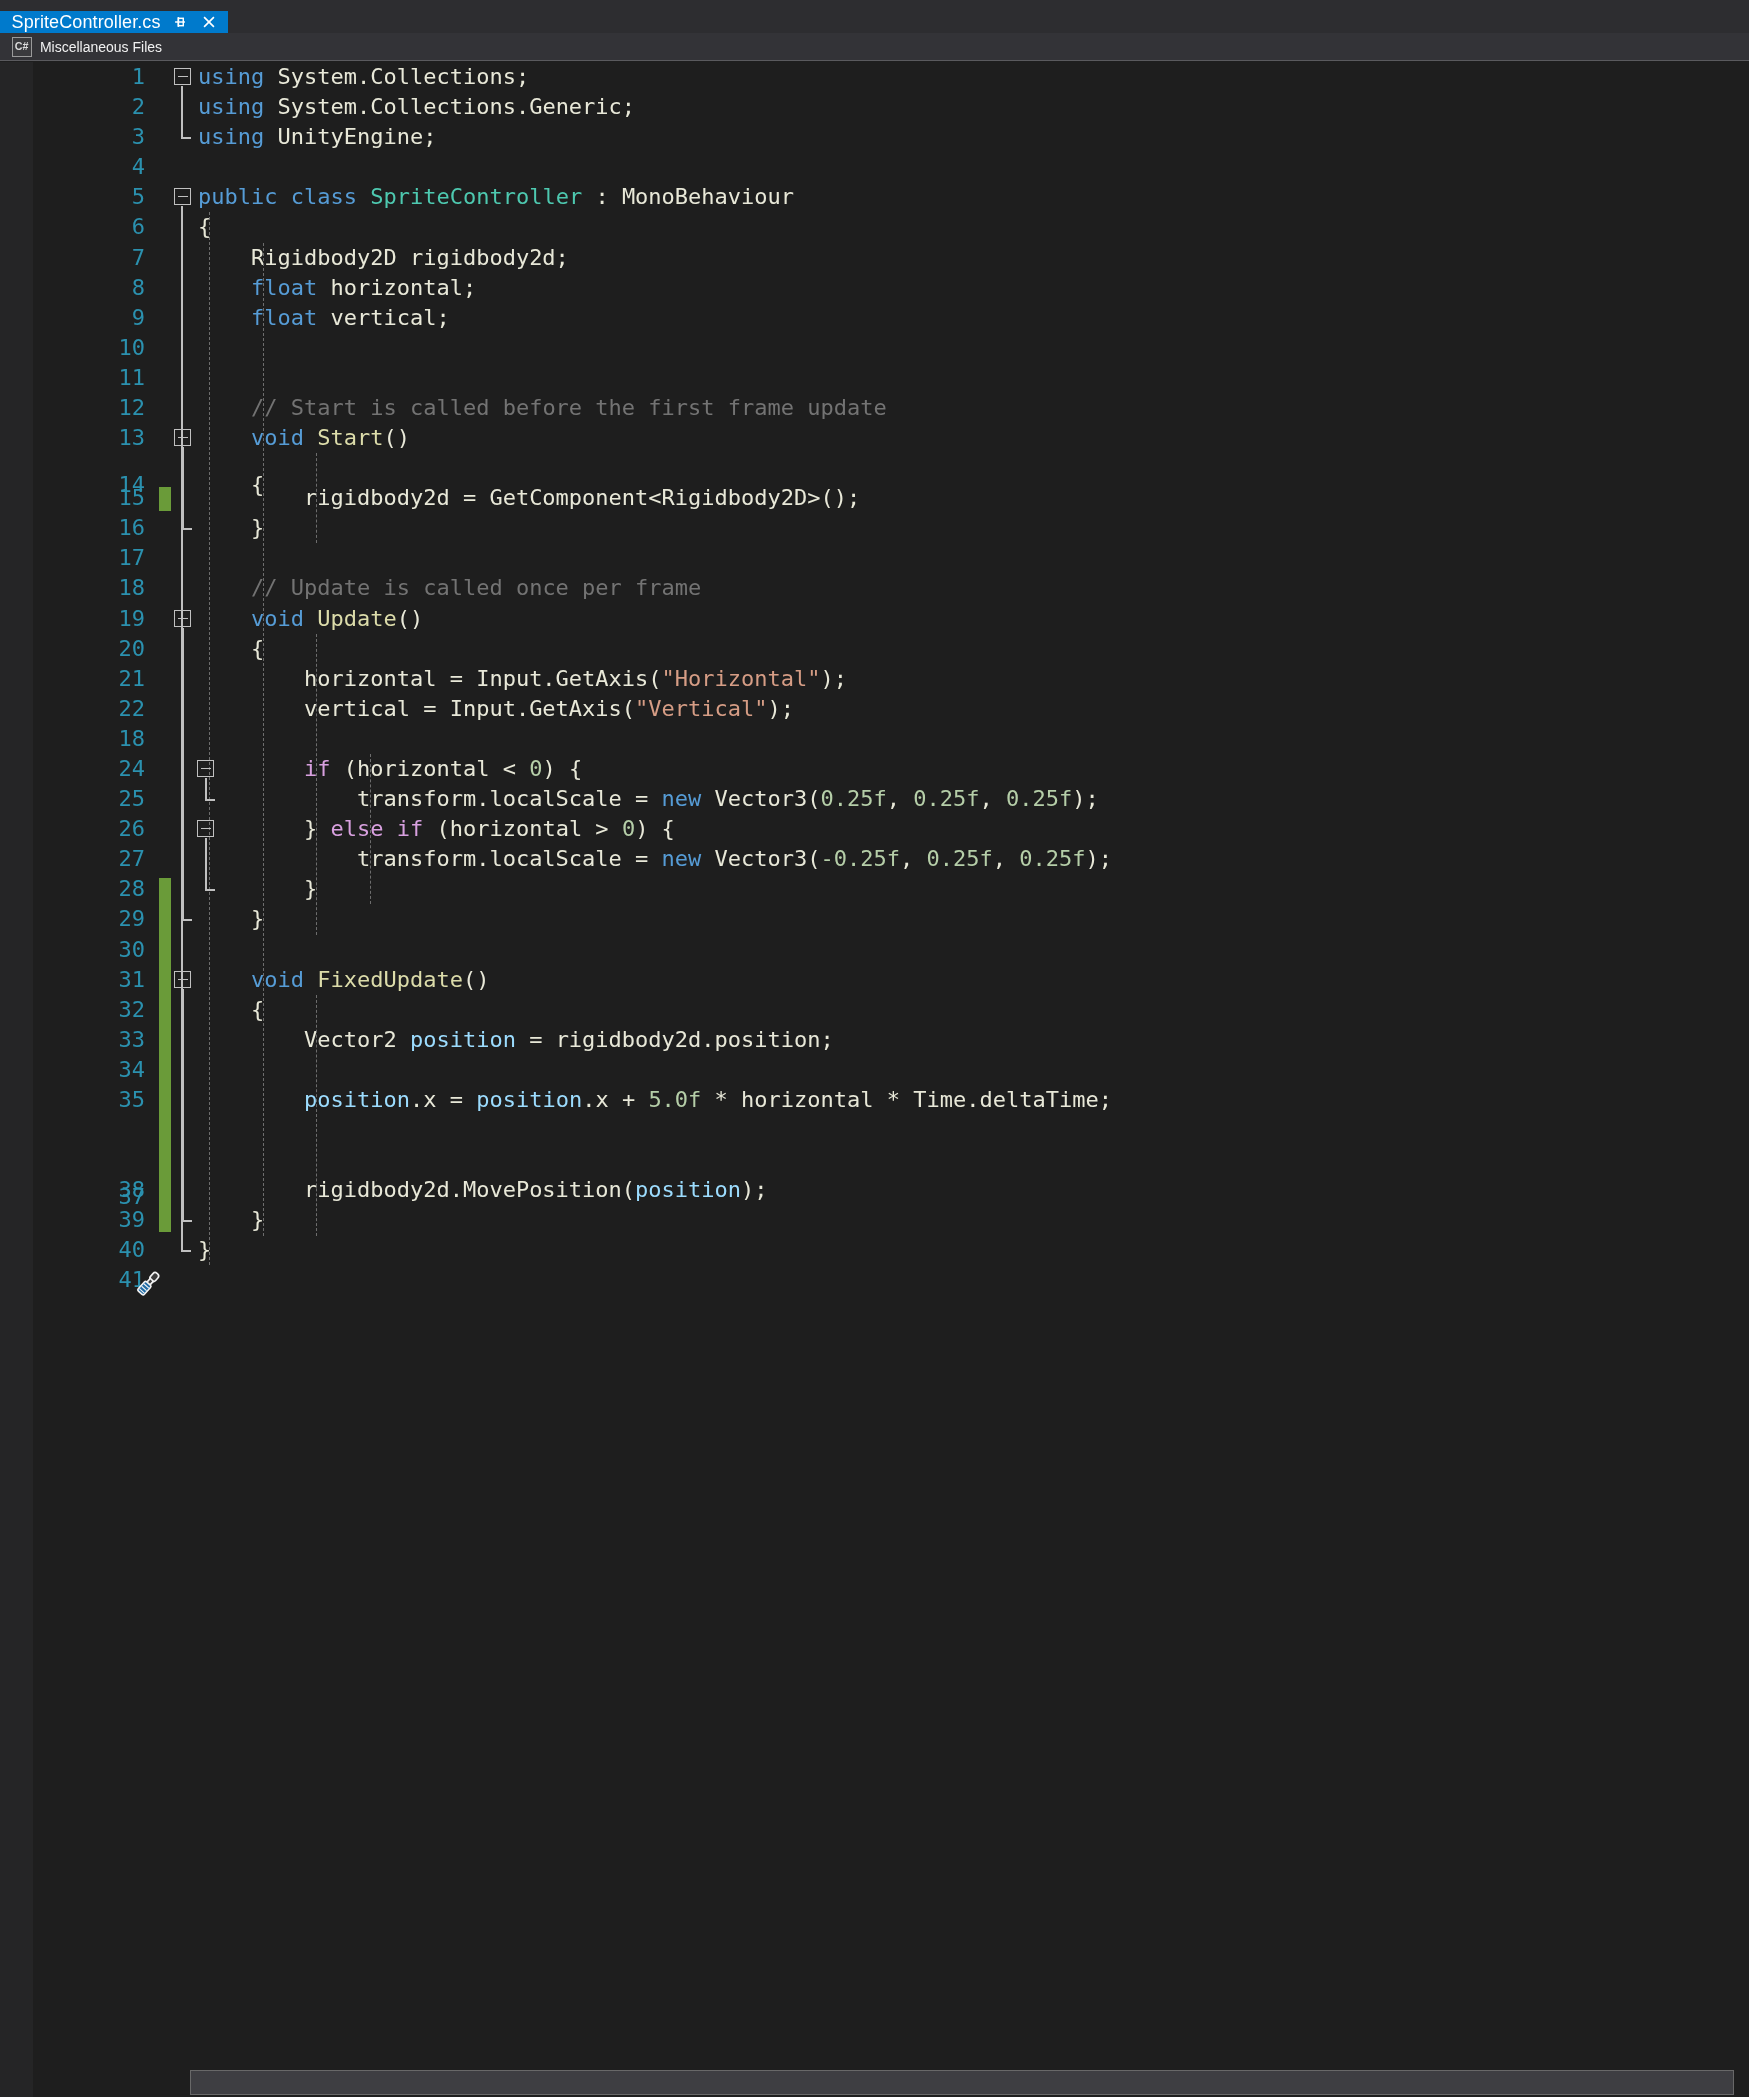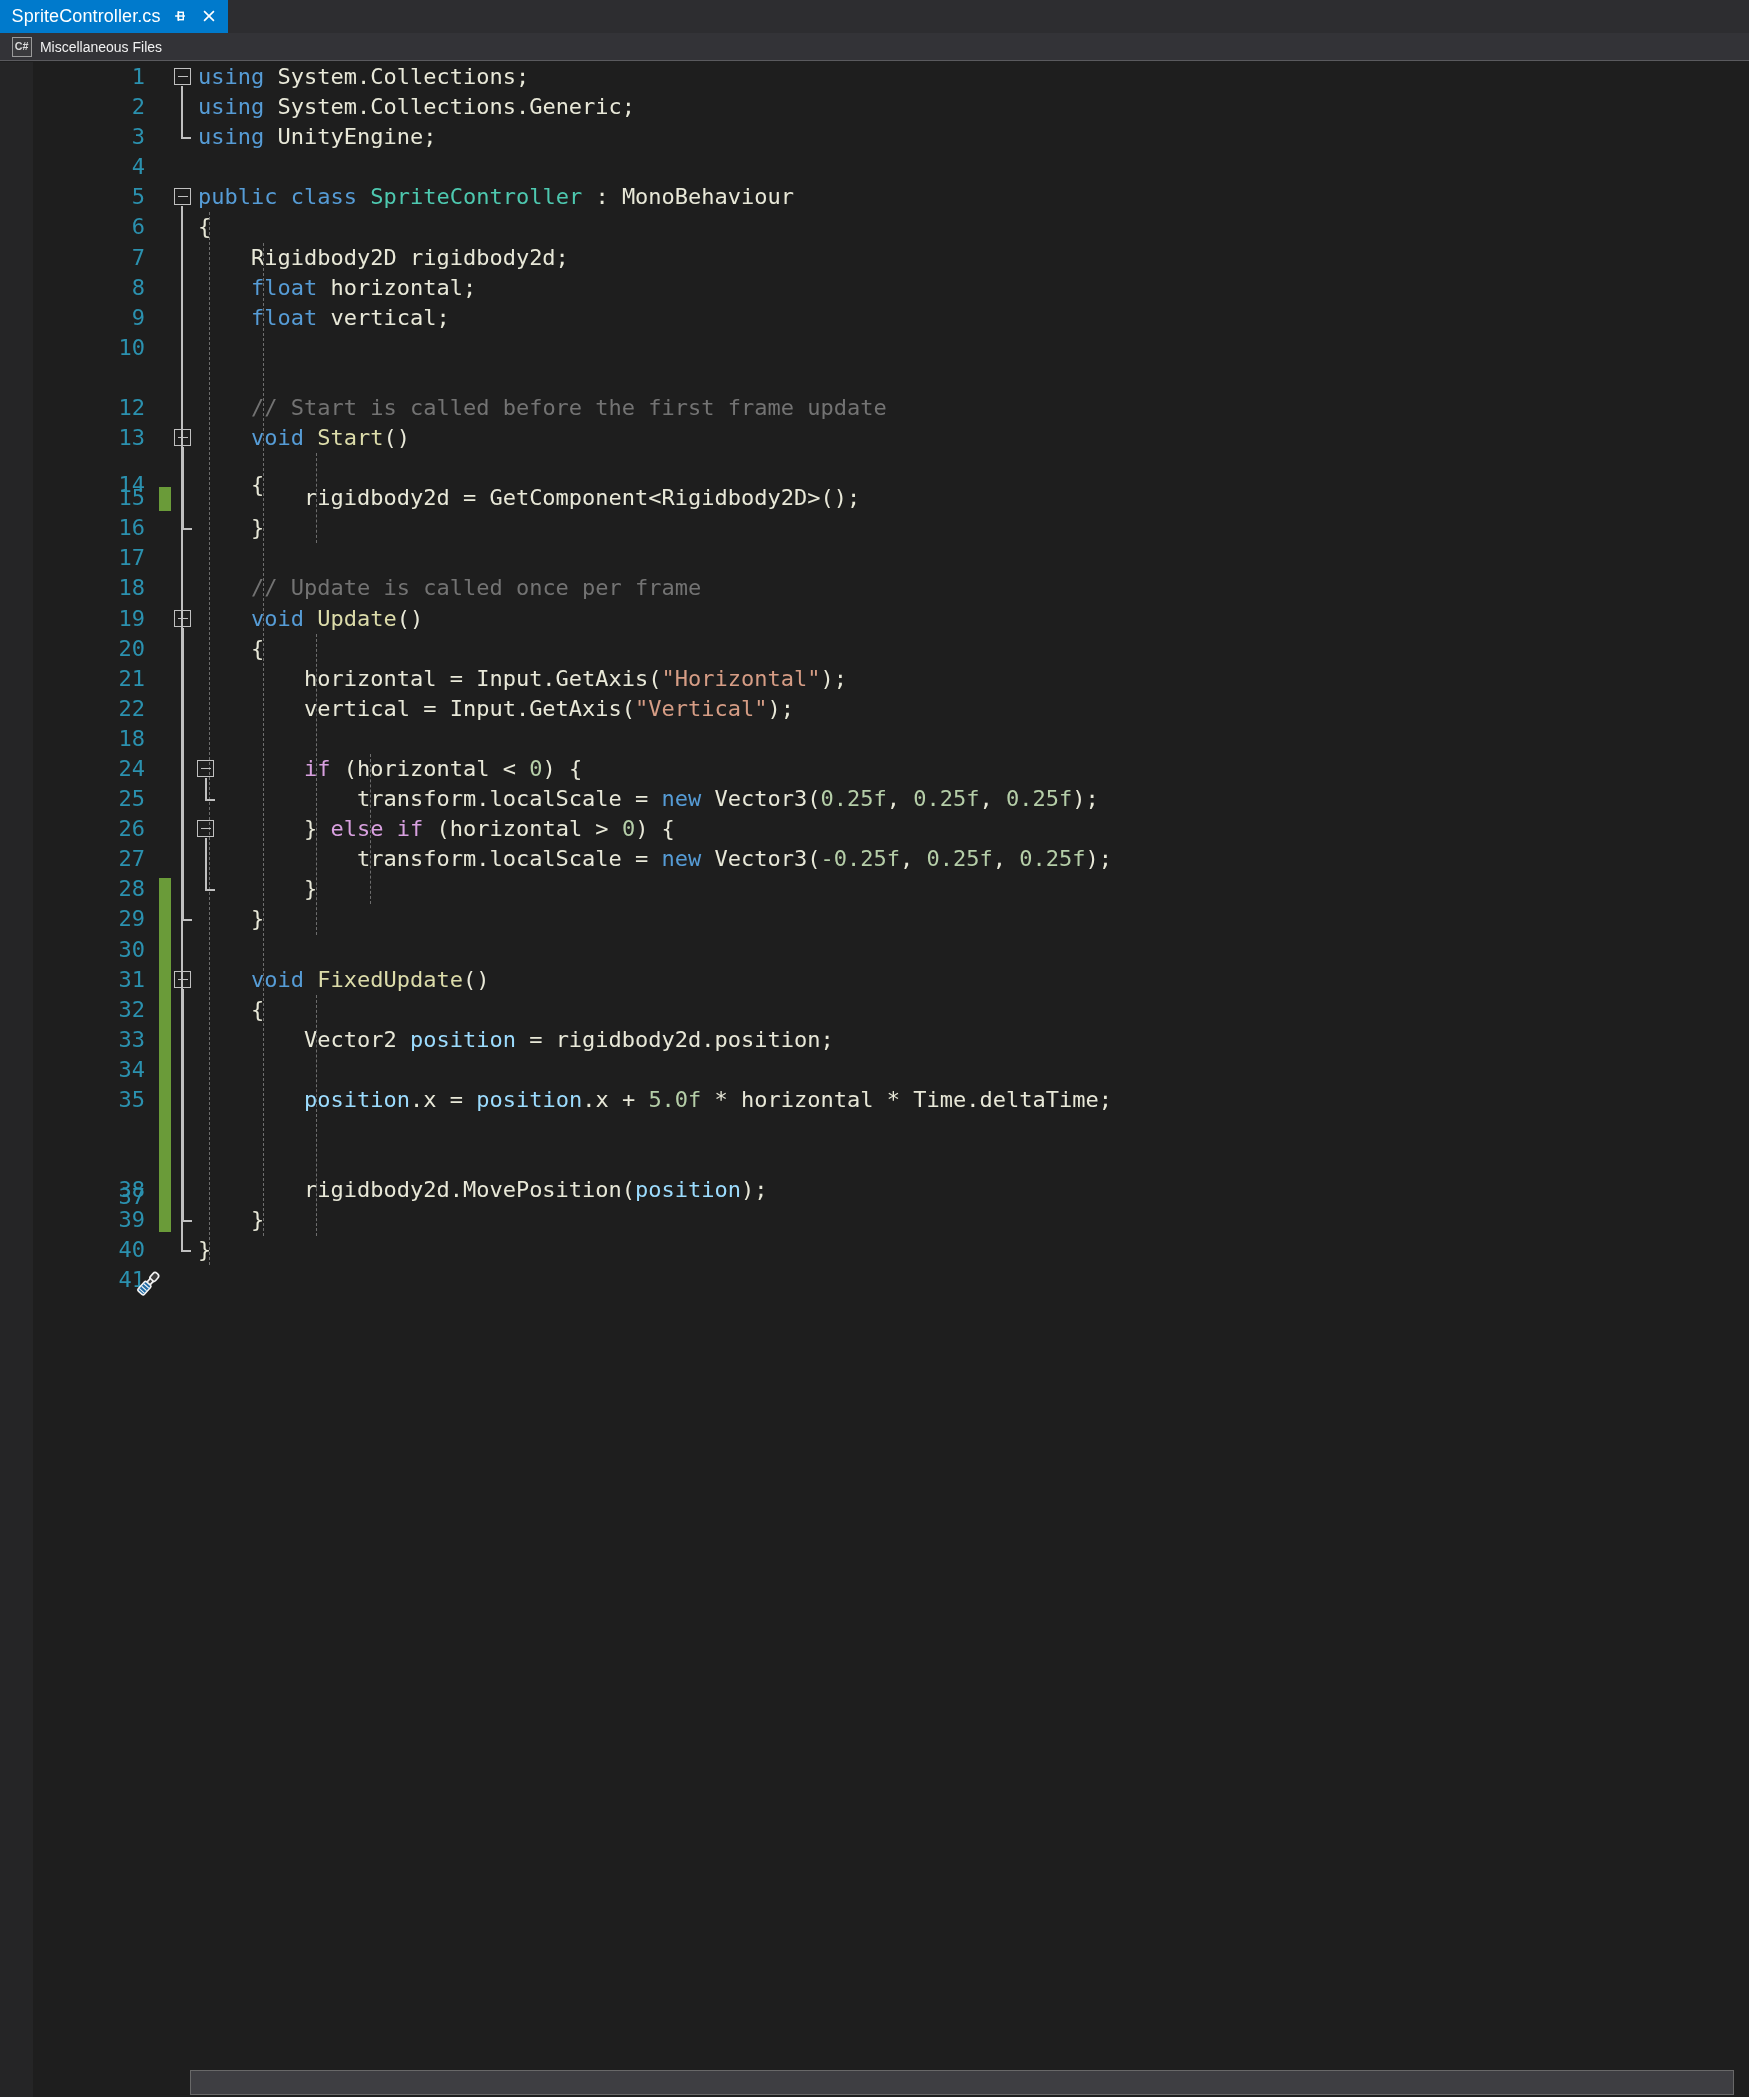--- a/index.html
+++ b/index.html
@@ -22,21 +22,21 @@
     position: relative;
     display: flex;
     align-items: flex-end;
   }
   #tabstrip .strip-fill {
     position: absolute; left:0; top:0; right:0; bottom:0;
     background: #2d2d30;
   }
   .tab {
     position: relative;
-    height: 34px;
+    height: 22px;
     background: #007acc;
     display: flex;
     align-items: center;
     padding: 0 8.3px 0 11.6px;
     gap: 8.3px;
     min-width: 0;
     z-index: 2;
   }
   .tab-title {
     color: #ffffff;
@@ -238,20 +238,21 @@
   <div class="line" style="top: 0px;"><span class="lnum">1</span><span class="code"><span class="k">using</span><span class="p"> System.Collections;</span></span></div>
       <div class="line" style="top: 30px;"><span class="lnum">2</span><span class="code"><span class="k">using</span><span class="p"> System.Collections.Generic;</span></span></div>
       <div class="line" style="top: 60px;"><span class="lnum">3</span><span class="code"><span class="k">using</span><span class="p"> UnityEngine;</span></span></div>
       <div class="line" style="top: 90px;"><span class="lnum">4</span><span class="code"></span></div>
       <div class="line" style="top: 120px;"><span class="lnum">5</span><span class="code"><span class="k">public</span><span class="p"> </span><span class="k">class</span><span class="p"> </span><span class="t">SpriteController</span><span class="p"> : MonoBehaviour</span></span></div>
       <div class="line" style="top: 150px;"><span class="lnum">6</span><span class="code"><span class="p">{</span></span></div>
       <div class="line" style="top: 181px;"><span class="lnum">7</span><span class="code"><span class="p">    Rigidbody2D rigidbody2d;</span></span></div>
       <div class="line" style="top: 211px;"><span class="lnum">8</span><span class="code"><span class="p">    </span><span class="k">float</span><span class="p"> horizontal;</span></span></div>
       <div class="line" style="top: 241px;"><span class="lnum">9</span><span class="code"><span class="p">    </span><span class="k">float</span><span class="p"> vertical;</span></span></div>
       <div class="line" style="top: 271px;"><span class="lnum">10</span><span class="code"></span></div>
+      <div class="line" style="top: 301px;"><span class="lnum">11</span><span class="code"></span></div>
       <div class="line" style="top: 331px;"><span class="lnum">12</span><span class="code"><span class="p">    </span><span class="cm">// Start is called before the first frame update</span></span></div>
       <div class="line" style="top: 361px;"><span class="lnum">13</span><span class="code"><span class="p">    </span><span class="k">void</span><span class="p"> </span><span class="m">Start</span><span class="p">()</span></span></div>
       <div class="line" style="top: 391px; margin-top: 17px;"><span class="lnum">14</span><span class="code"><span class="p">    {</span></span></div>
       <div class="line" style="top: 421px;"><span class="lnum">15</span><span class="code"><span class="p">        rigidbody2d = GetComponent&lt;Rigidbody2D&gt;();</span></span></div>
       <div class="line" style="top: 451px;"><span class="lnum">16</span><span class="code"><span class="p">    }</span></span></div>
       <div class="line" style="top: 481px;"><span class="lnum">17</span><span class="code"></span></div>
       <div class="line" style="top: 511px;"><span class="lnum">18</span><span class="code"><span class="p">    </span><span class="cm">// Update is called once per frame</span></span></div>
       <div class="line" style="top: 542px;"><span class="lnum">19</span><span class="code"><span class="p">    </span><span class="k">void</span><span class="p"> </span><span class="m">Update</span><span class="p">()</span></span></div>
       <div class="line" style="top: 572px;"><span class="lnum">20</span><span class="code"><span class="p">    {</span></span></div>
       <div class="line" style="top: 602px;"><span class="lnum">21</span><span class="code"><span class="p">        horizontal = Input.GetAxis(</span><span class="s">"Horizontal"</span><span class="p">);</span></span></div>

